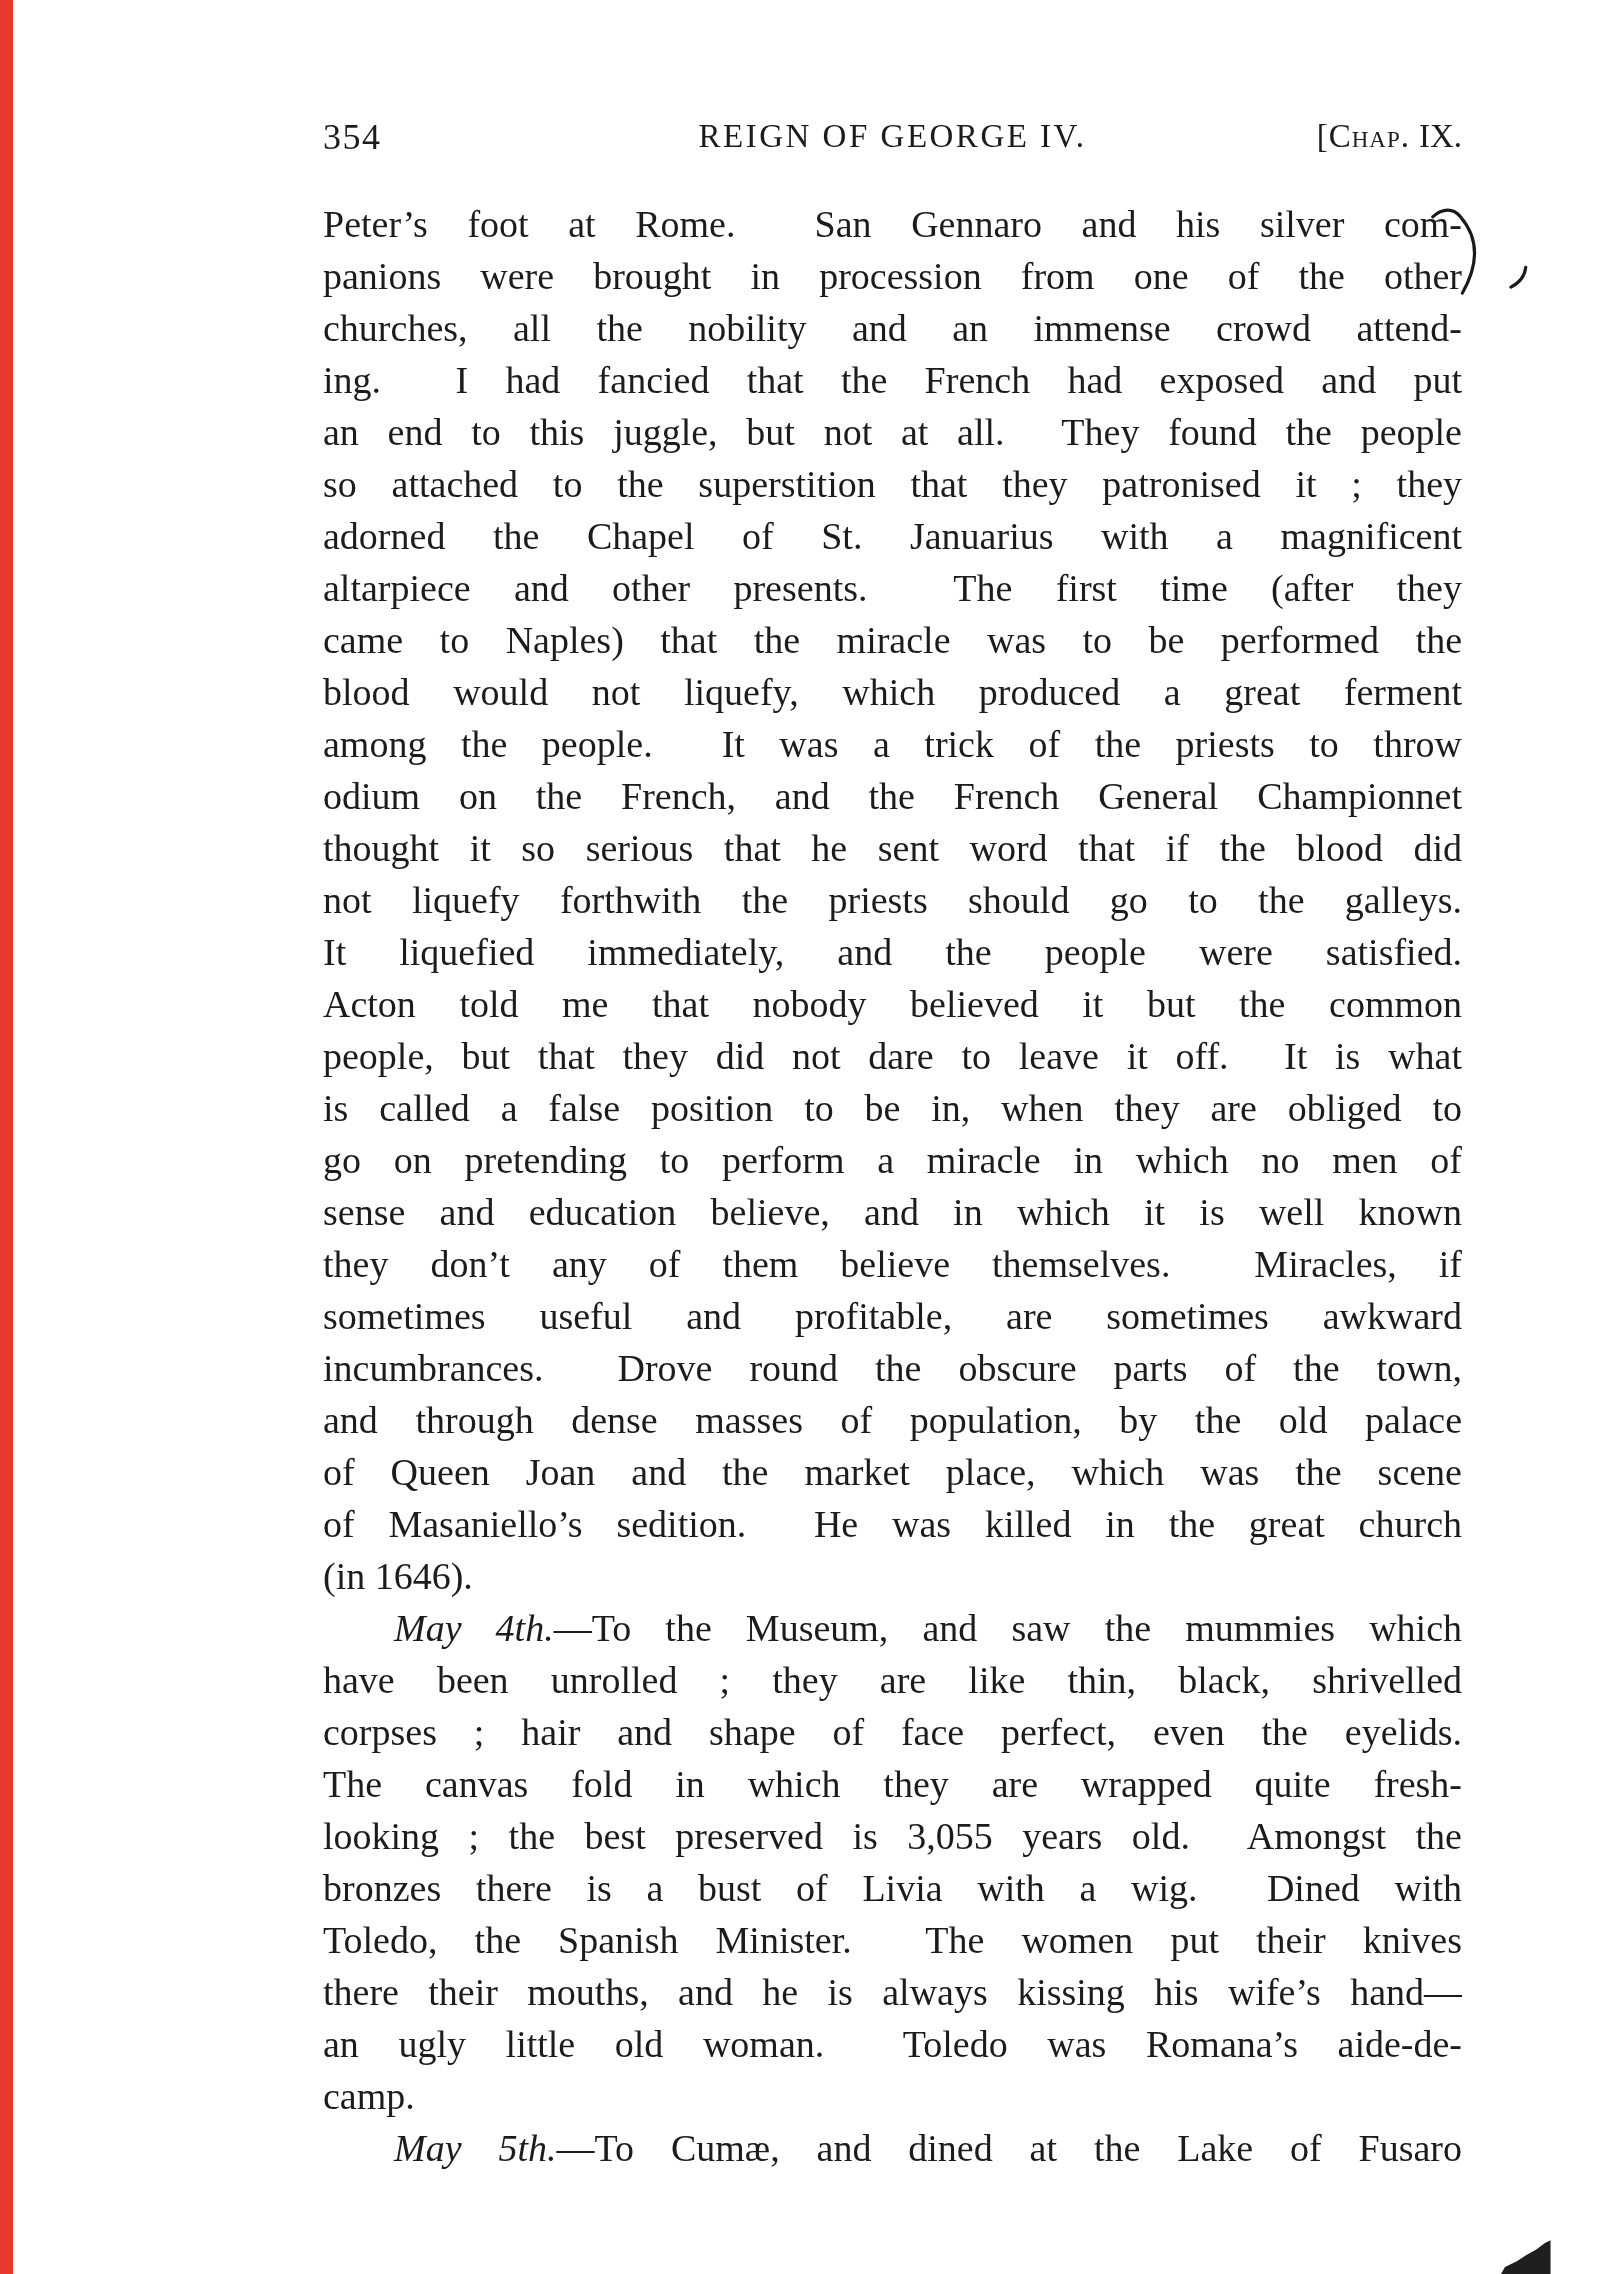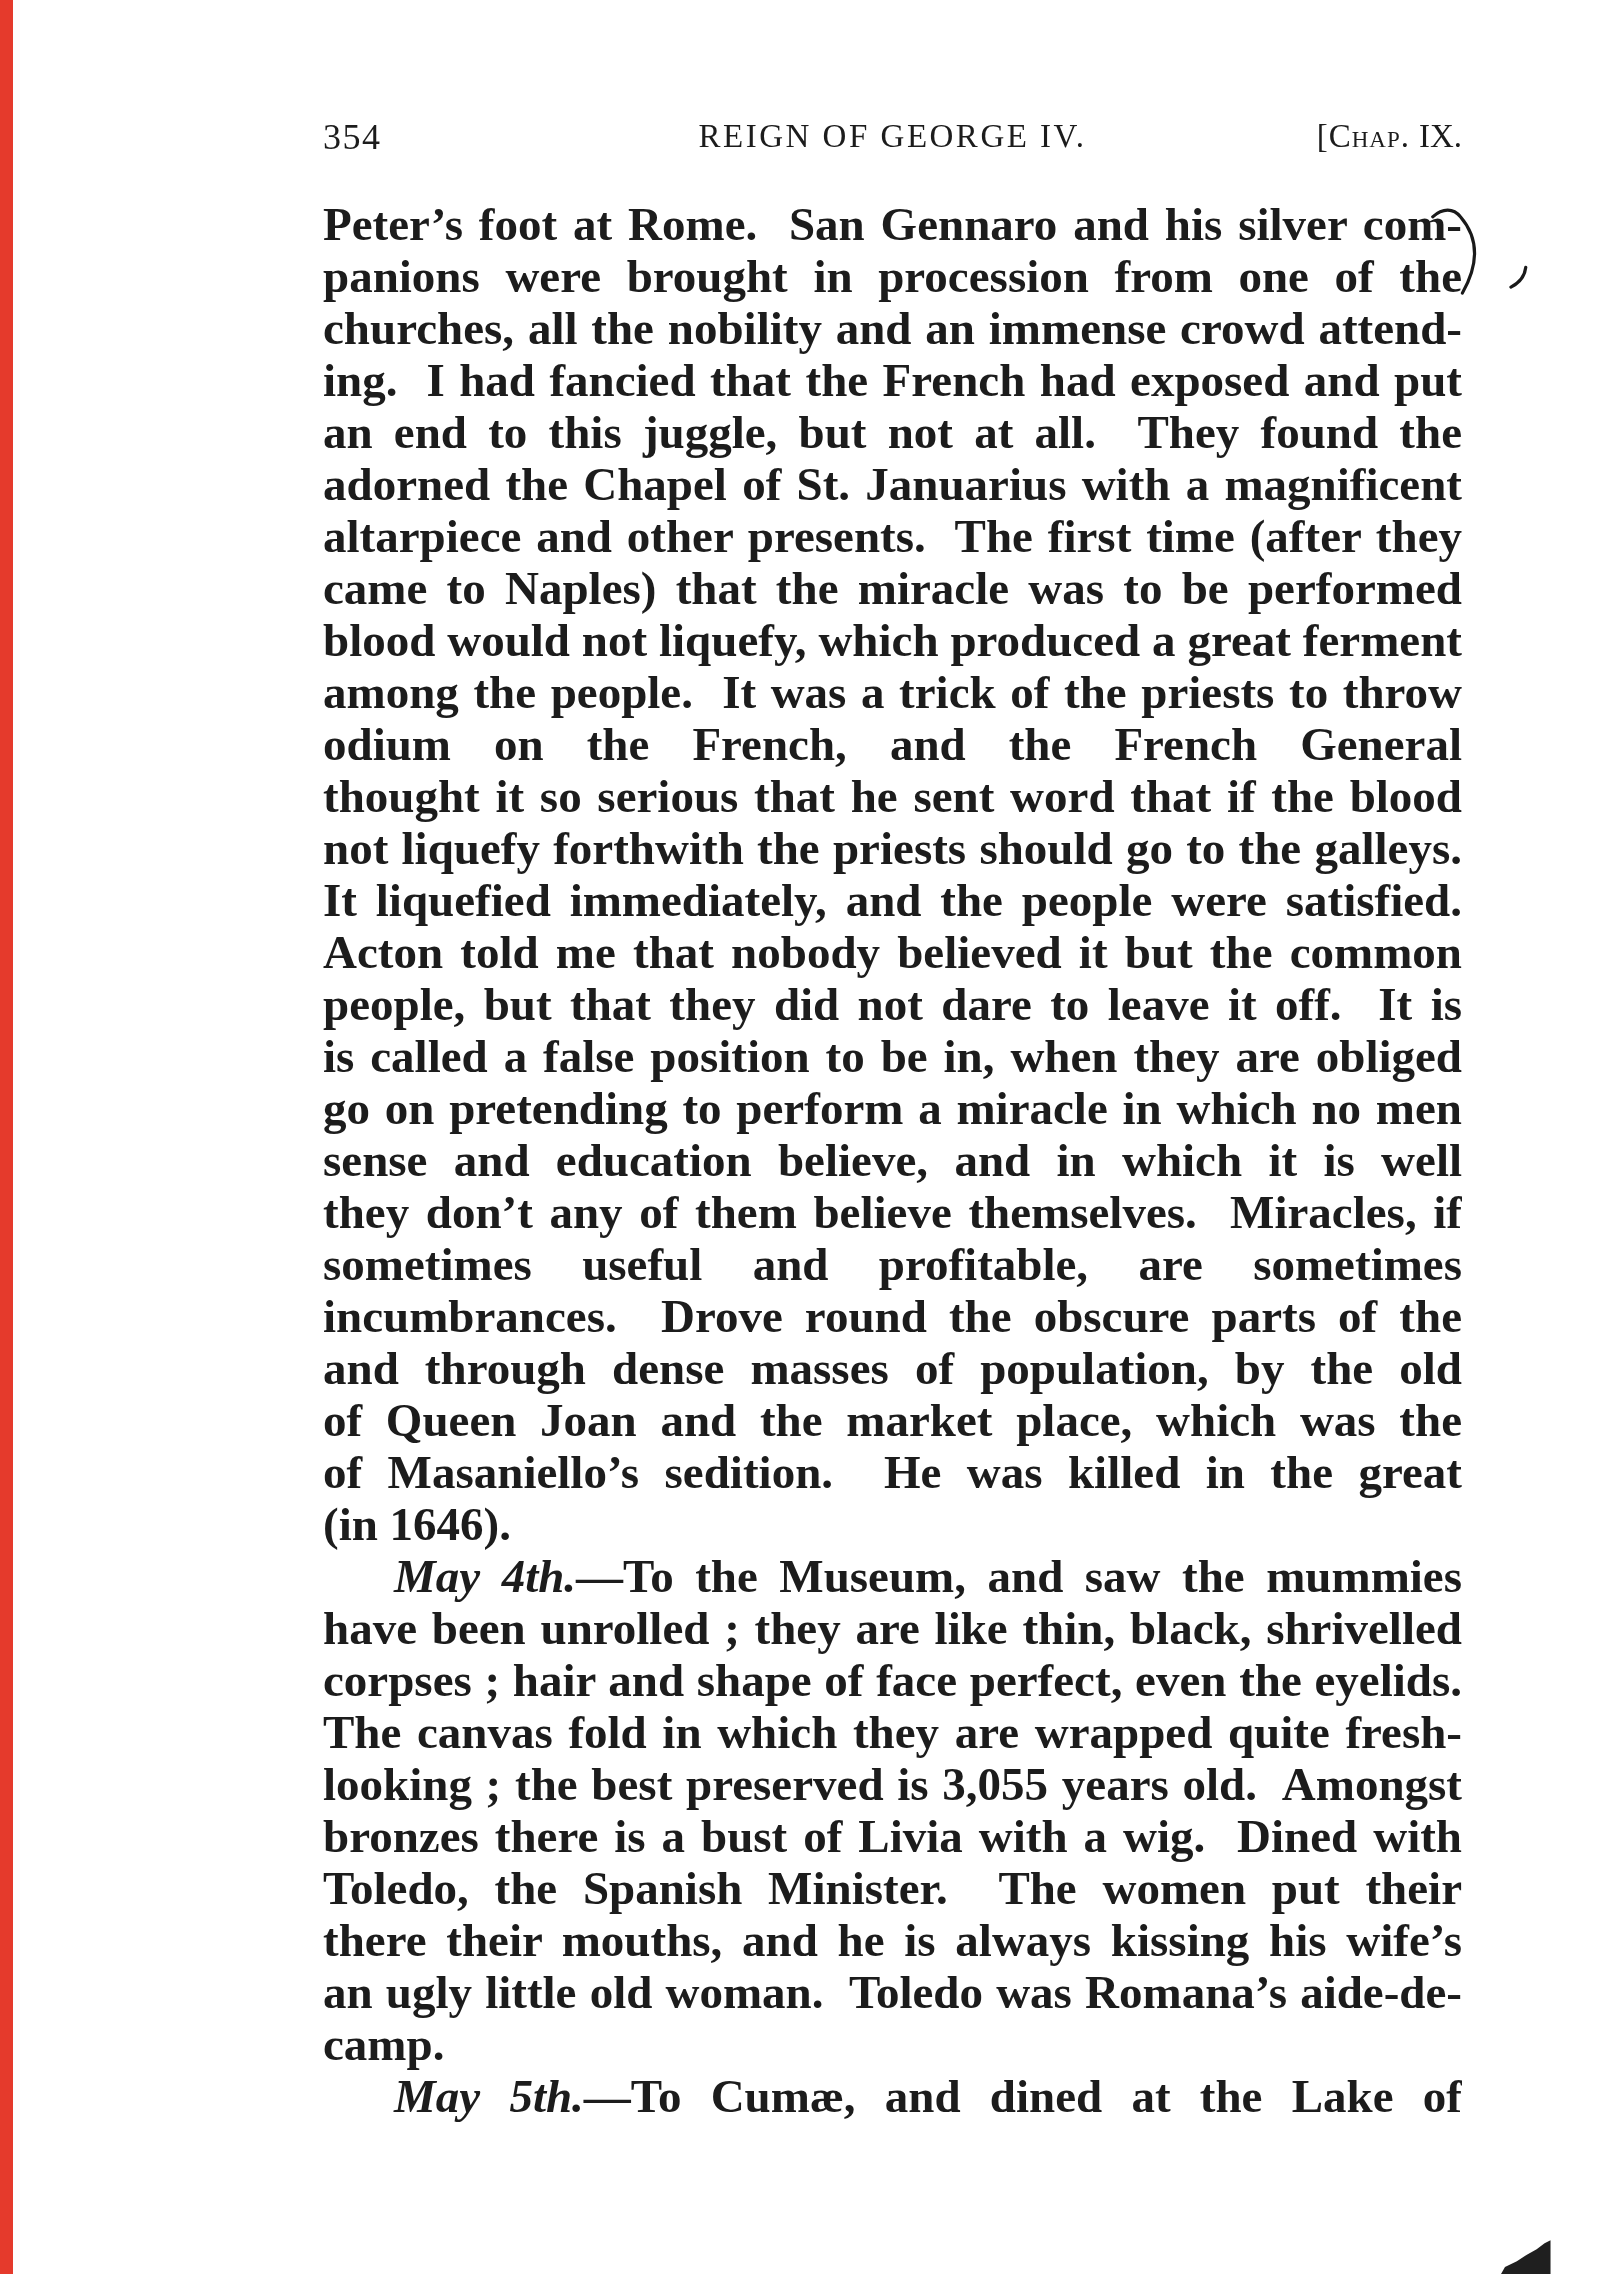--- a/index.html
+++ b/index.html
@@ -37,21 +37,21 @@
   }
   .chapter {
     position: absolute; right: 0; top: 3px;
     white-space: nowrap;
   }
   .sc { font-variant: small-caps; letter-spacing: 1px; }
   .numeral { margin-left: 9px; }
   .body-text {
     position: absolute; left: 323px; top: 198px;
     width: 1139px;
-    font-size: 47px; line-height: 52px; font-weight: bold;
+    font-size: 38px; line-height: 52px;
   }
   .line {
     height: 52px;
     white-space: pre-wrap;
     text-align: justify;
     overflow: hidden;
   }
   .line.justify { text-align-last: justify; }
   .line.indent { text-indent: 71px; }
   .italic-lead { font-style: italic; }
@@ -73,20 +73,21 @@
     <span class="running-title">REIGN OF GEORGE IV.</span>
     <span class="chapter"><span class="sc">[Chap.</span><span class="numeral">IX.</span></span>
   </div>
 
   <div class="body-text">
       <div class="line justify"><span class="italic-lead"></span><span class="line-text">Peter’s foot at Rome.  San Gennaro and his silver com-</span></div>
       <div class="line justify"><span class="italic-lead"></span><span class="line-text">panions were brought in procession from one of the other</span></div>
       <div class="line justify"><span class="italic-lead"></span><span class="line-text">churches, all the nobility and an immense crowd attend-</span></div>
       <div class="line justify"><span class="italic-lead"></span><span class="line-text">ing.  I had fancied that the French had exposed and put</span></div>
       <div class="line justify"><span class="italic-lead"></span><span class="line-text">an end to this juggle, but not at all.  They found the people</span></div>
+      <div class="line justify"><span class="italic-lead"></span><span class="line-text">so attached to the superstition that they patronised it ; they</span></div>
       <div class="line justify"><span class="italic-lead"></span><span class="line-text">adorned the Chapel of St. Januarius with a magnificent</span></div>
       <div class="line justify"><span class="italic-lead"></span><span class="line-text">altarpiece and other presents.  The first time (after they</span></div>
       <div class="line justify"><span class="italic-lead"></span><span class="line-text">came to Naples) that the miracle was to be performed the</span></div>
       <div class="line justify"><span class="italic-lead"></span><span class="line-text">blood would not liquefy, which produced a great ferment</span></div>
       <div class="line justify"><span class="italic-lead"></span><span class="line-text">among the people.  It was a trick of the priests to throw</span></div>
       <div class="line justify"><span class="italic-lead"></span><span class="line-text">odium on the French, and the French General Championnet</span></div>
       <div class="line justify"><span class="italic-lead"></span><span class="line-text">thought it so serious that he sent word that if the blood did</span></div>
       <div class="line justify"><span class="italic-lead"></span><span class="line-text">not liquefy forthwith the priests should go to the galleys.</span></div>
       <div class="line justify"><span class="italic-lead"></span><span class="line-text">It liquefied immediately, and the people were satisfied.</span></div>
       <div class="line justify"><span class="italic-lead"></span><span class="line-text">Acton told me that nobody believed it but the common</span></div>

